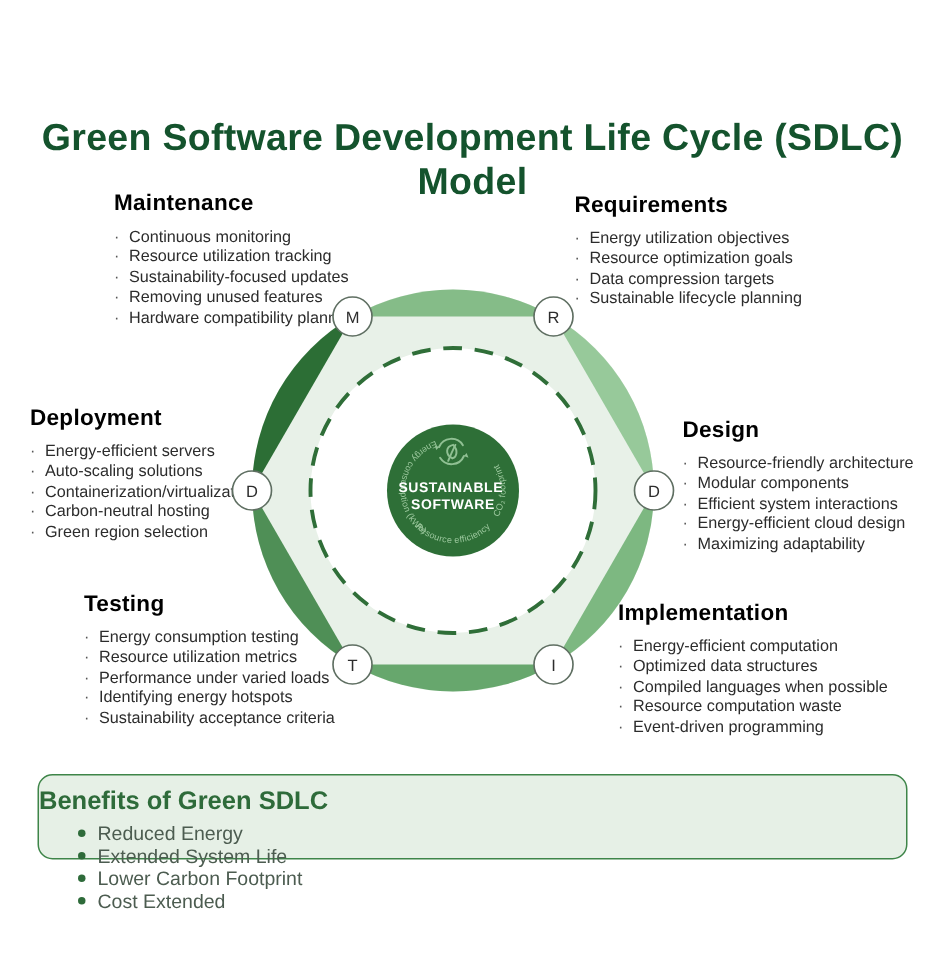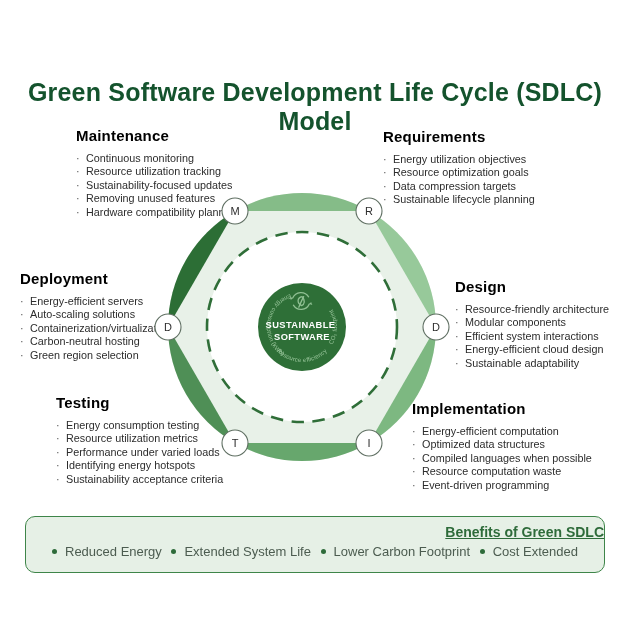--- a/index.html
+++ b/index.html
@@ -23,24 +23,24 @@
   .sec-deployment{left:20px;top:270px;width:210px;}
   .sec-design{left:455px;top:278px;width:175px;}
   .sec-testing{left:56px;top:394px;width:225px;}
   .sec-implementation{left:412px;top:400px;width:218px;}
   .diagram-svg{position:absolute;left:150px;top:175px;width:304px;height:304px;}
   .benefits{
     position:absolute;left:25px;top:516px;width:580px;height:57px;
     border:1.5px solid #3e8549;border-radius:10px;background:#e6f0e6;box-sizing:border-box;
   }
   .benefits h3{
-    margin:7px 0 4px 0;text-align:right;font-size:14px;font-weight:700;color:#2e6b3a;text-decoration:underline;
+    margin:7px 0 4px 0;text-align:left;font-size:17px;font-weight:700;color:#2e6b3a;
   }
   .benefits .items{
-    display:flex;justify-content:space-between;padding:0 26px;align-items:center;
+    display:flex;justify-content:space-between;padding:0 26px;align-items:flex-start;flex-direction:column;
   }
   .benefit-item{display:flex;align-items:center;font-size:13px;color:#4c5c50;}
   .benefit-item .bdot{
     width:5px;height:5px;border-radius:50%;background:#2e6b3a;margin-right:8px;flex:none;
   }
 </style>
 </head>
 <body>
 
 <div class="page-title">Green Software Development Life Cycle (SDLC) Model</div>
@@ -133,21 +133,21 @@
     <li>
         <span class="dot">·</span>
         <span>Efficient system interactions</span>
       </li>
     <li>
         <span class="dot">·</span>
         <span>Energy-efficient cloud design</span>
       </li>
     <li>
         <span class="dot">·</span>
-        <span>Sustainable adaptability</span>
+        <span>Maximizing adaptability</span>
       </li>
   </ul>
 </div>
 
 <div class="section sec-testing">
   <h2>Testing</h2>
   <ul>
     <li>
         <span class="dot">·</span>
         <span>Energy consumption testing</span>

